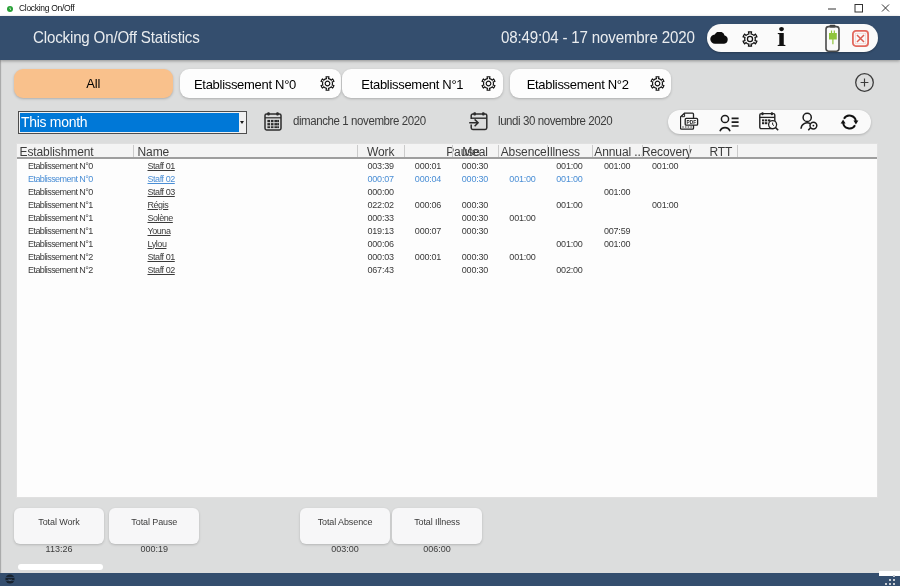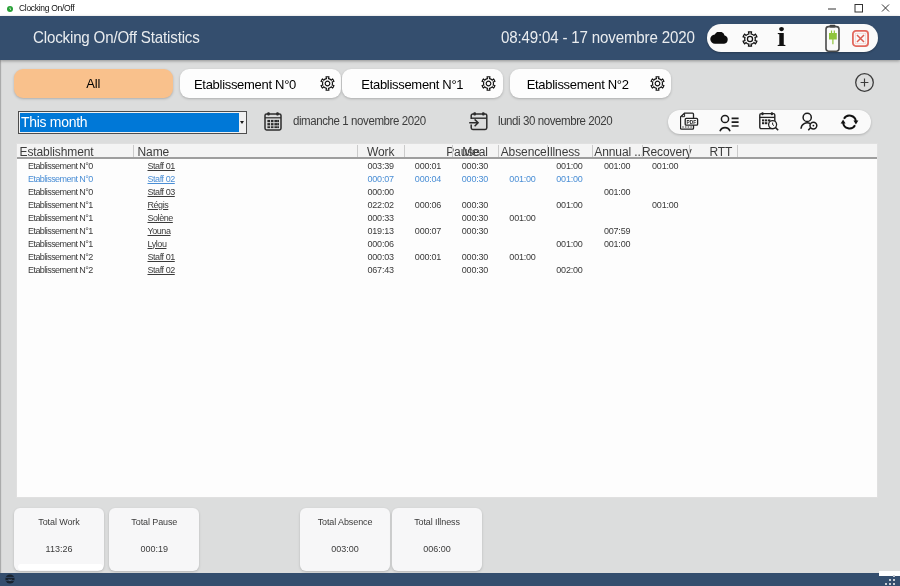--- a/index.html
+++ b/index.html
@@ -43,21 +43,21 @@
   .c1{left:131px;letter-spacing:-0.45px;text-decoration:underline;}
   .n{text-align:center;}
   .nW{left:340.5px;width:47.3px;}
   .nP{left:387.8px;width:47.4px;}
   .nM{left:435.2px;width:46.6px;}
   .nA{left:481.8px;width:48.4px;}
   .nI{left:530.2px;width:45.6px;}
   .nL{left:575.8px;width:49.6px;}
   .nR{left:625.4px;width:46.7px;}
   
-  .card{top:508px;width:90px;height:63px;background:#f7f7f8;border-radius:6px;box-shadow:0 1px 2.5px rgba(0,0,0,0.18);}
+  .card{top:508px;width:90px;height:36px;background:#f7f7f8;border-radius:6px;box-shadow:0 1px 2.5px rgba(0,0,0,0.18);}
   .card .t1{position:absolute;left:0;top:9px;width:100%;text-align:center;font-size:9px;color:#3c3c3c;letter-spacing:-0.1px;}
   .card .t2{position:absolute;left:0;top:36px;width:100%;text-align:center;font-size:9px;color:#3c3c3c;}
   .scrollthumb{left:17.5px;top:563.5px;width:85px;height:6px;background:#fff;border-radius:3px;}
   
   .bottombar{left:0;top:573px;width:900px;height:13px;background:#344e6e;}
   .notch{left:879px;top:571px;width:21px;height:4.5px;background:#fefefe;}
 </style>
 </head>
 <body>
 <div class="app">

